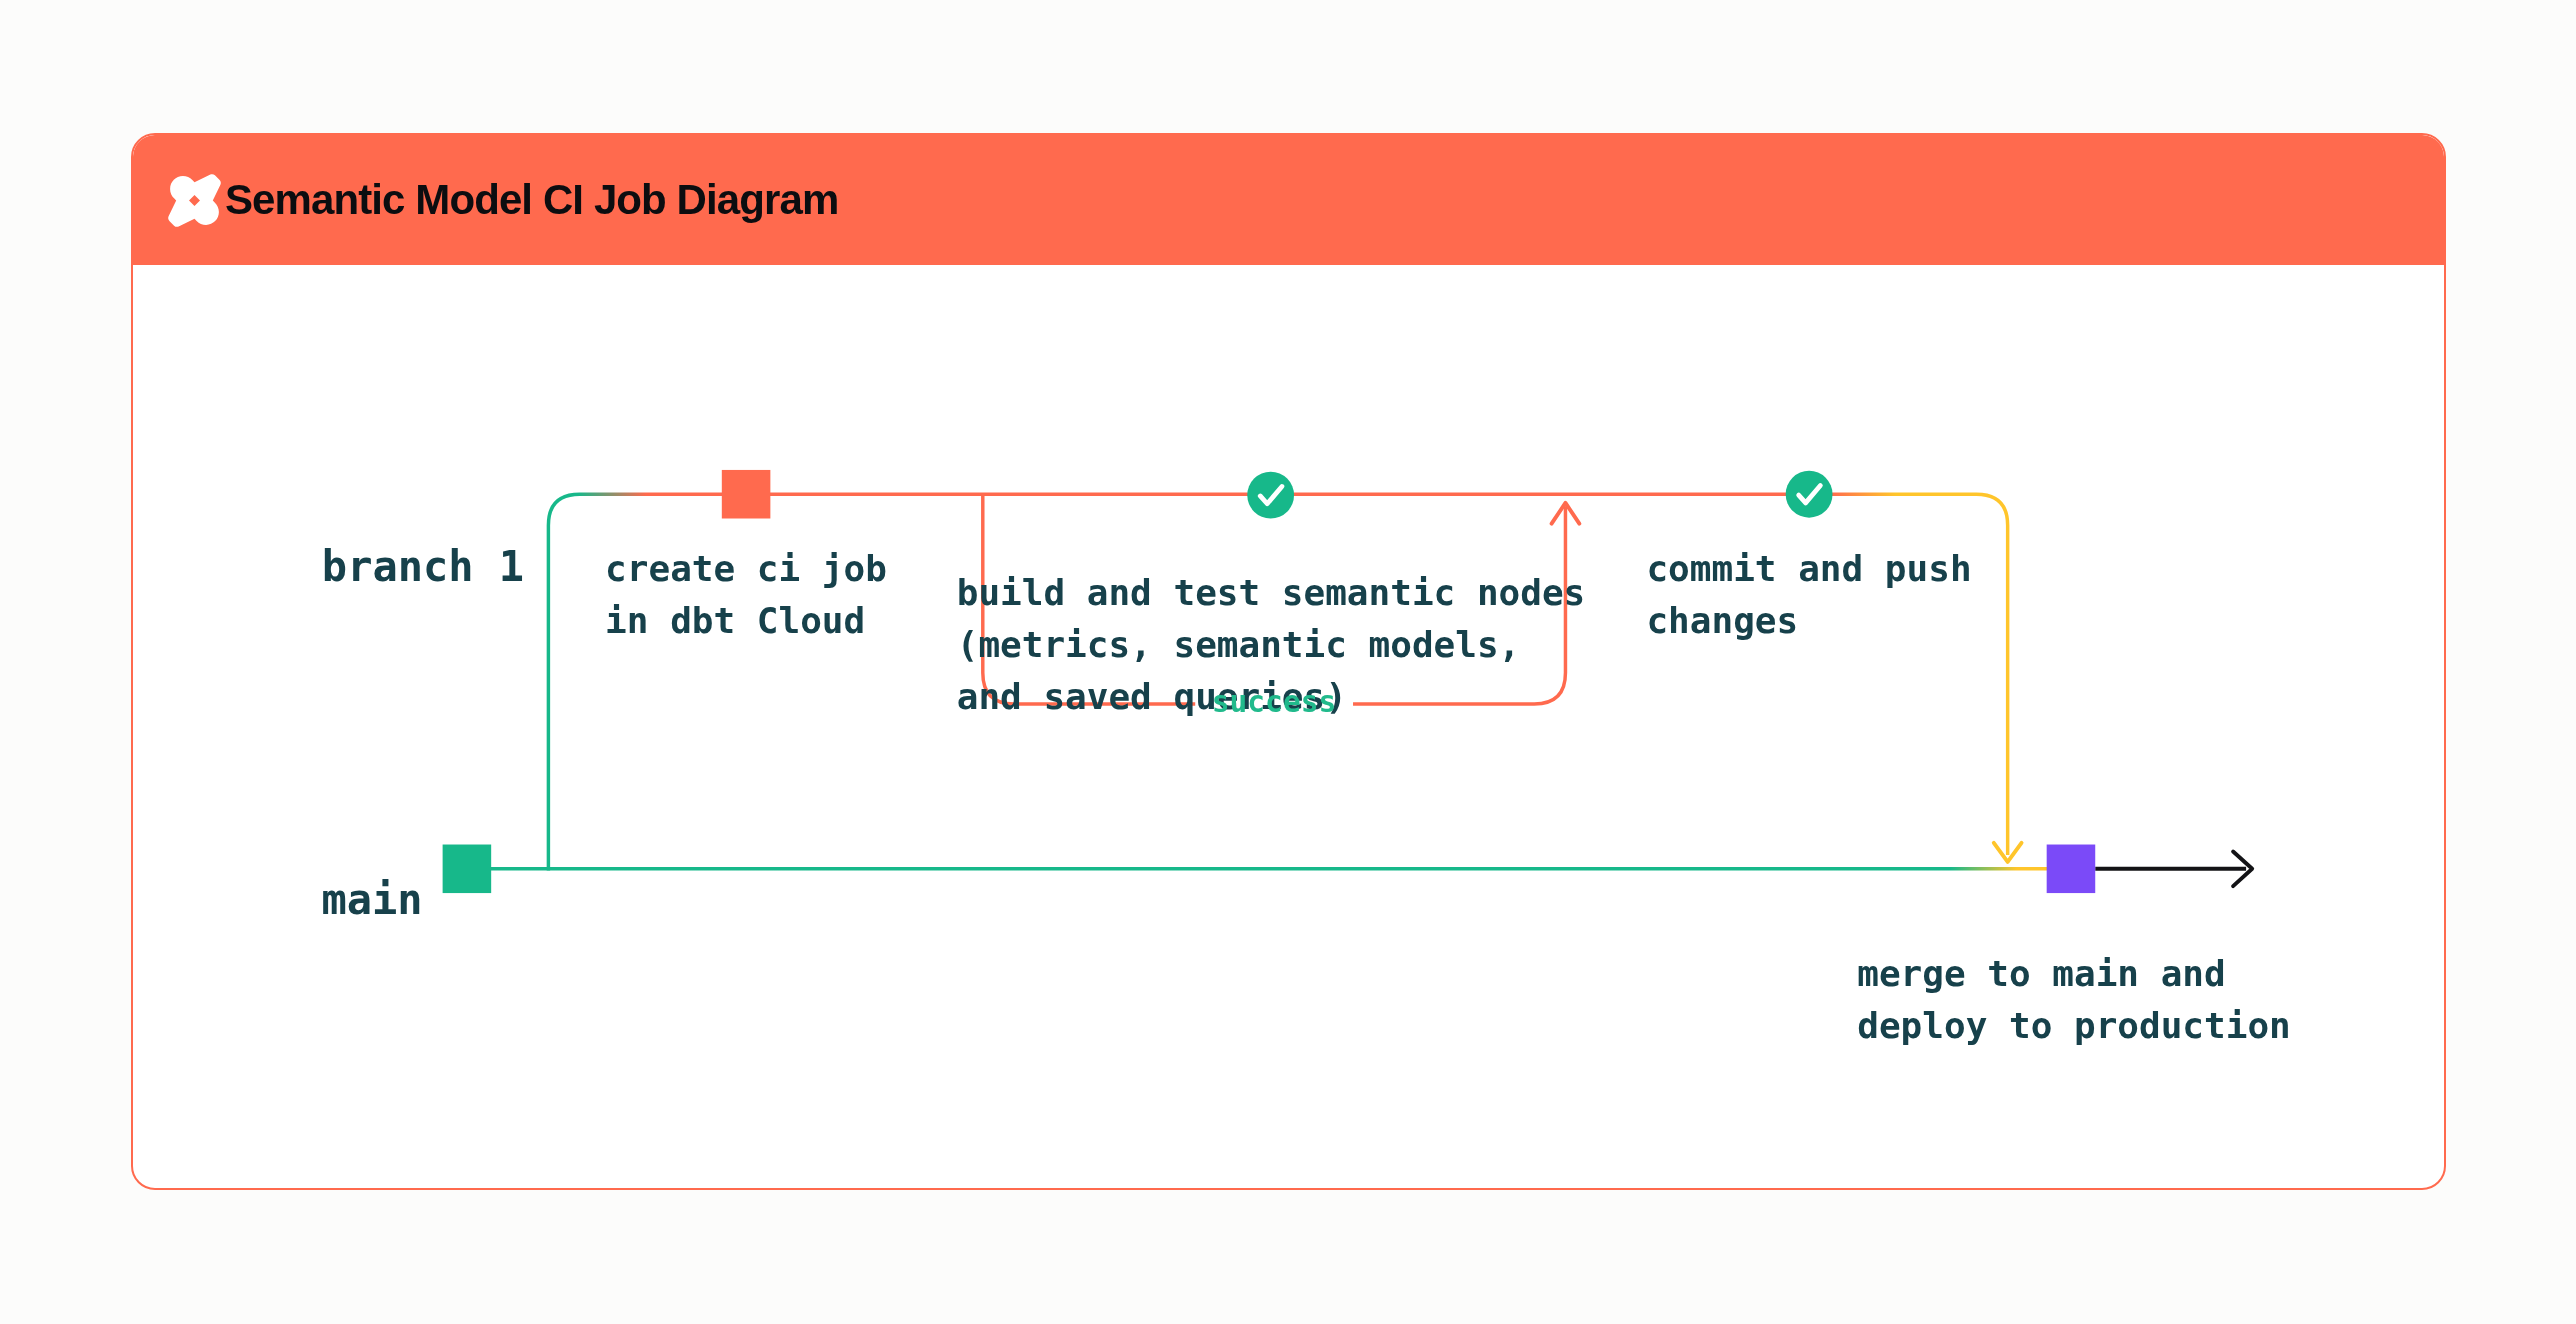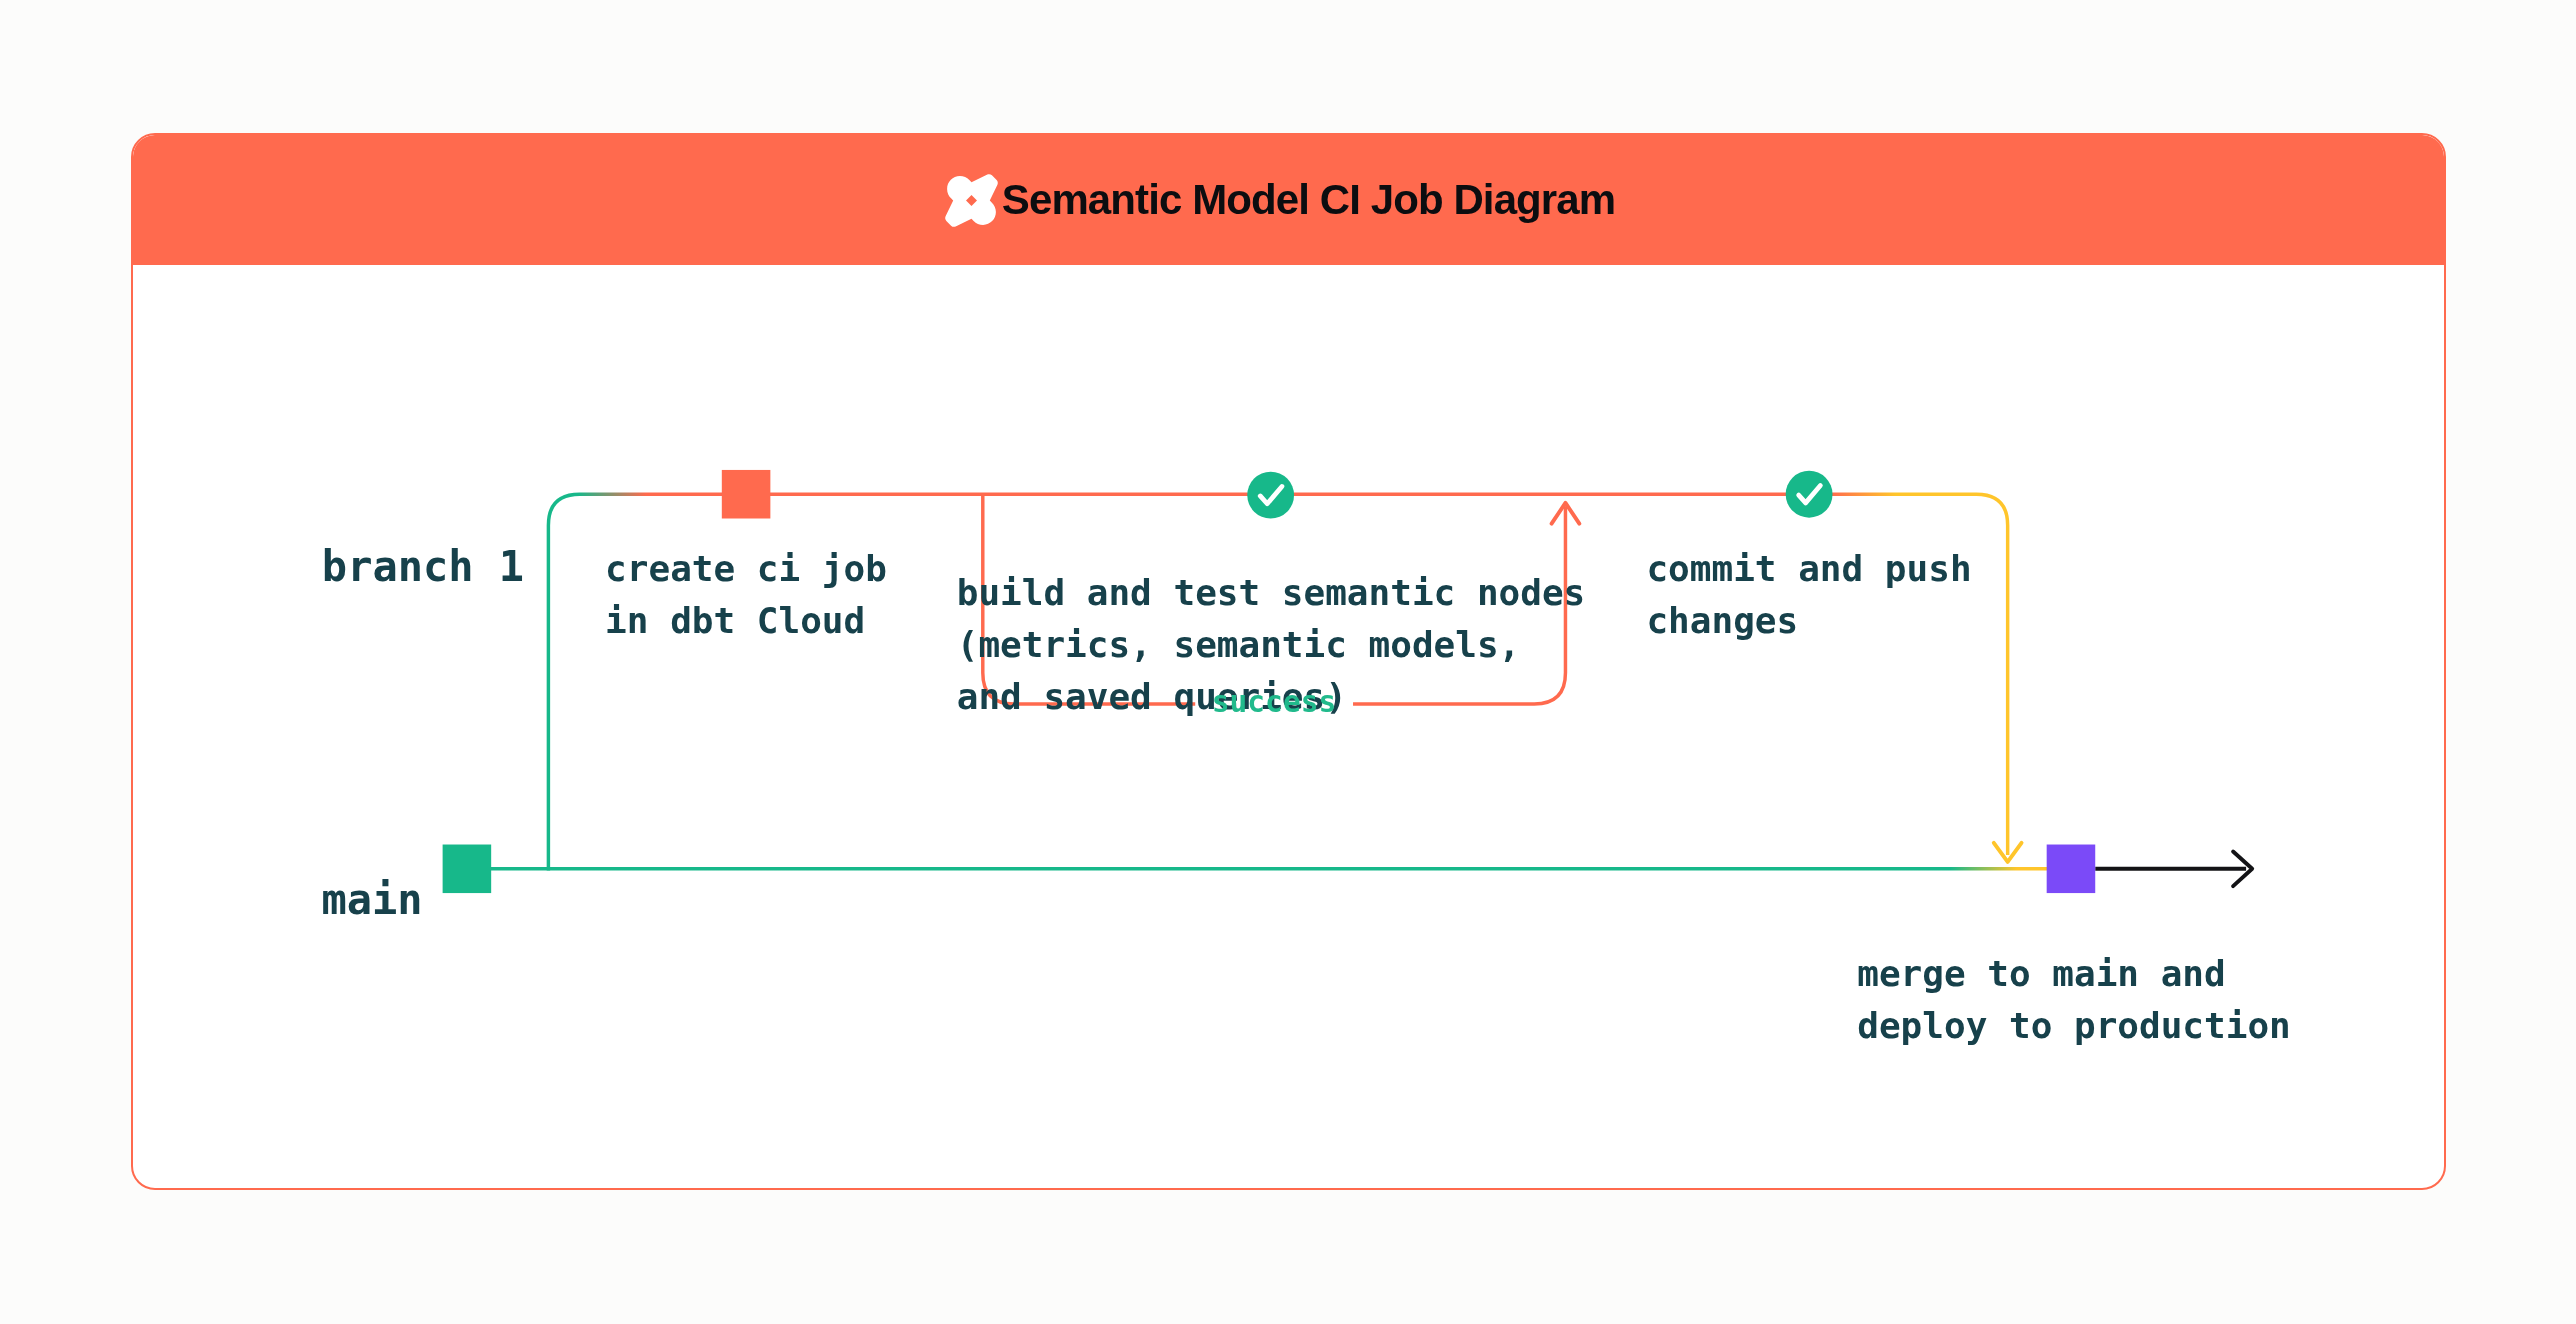--- a/index.html
+++ b/index.html
@@ -8,21 +8,21 @@
     background:#FCFCFB;
     font-family:"DejaVu Sans Mono", monospace;
   }
   .card{
     position:absolute;left:131px;top:133px;width:2315px;height:1057px;
     background:#FFFFFF;border:2.6px solid #FF6A4E;border-radius:24px;
     box-sizing:border-box;overflow:hidden;
   }
   .header{
     height:130px;background:#FF6A4E;
-    display:flex;align-items:center;justify-content:center;
+    display:flex;align-items:center;justify-content:flex-start;
     padding:0 52px 0 31px;box-sizing:border-box;
     border-radius:21px 21px 0 0;
   }
   .logo{width:61px;height:61px;display:block;}
   .title{
     font-family:"Liberation Sans", sans-serif;
     font-weight:700;font-size:42px;letter-spacing:-0.9px;
     color:#0C0D10;white-space:nowrap;
   }
   .overlay{position:absolute;left:0;top:0;width:2576px;height:1324px;pointer-events:none;}

